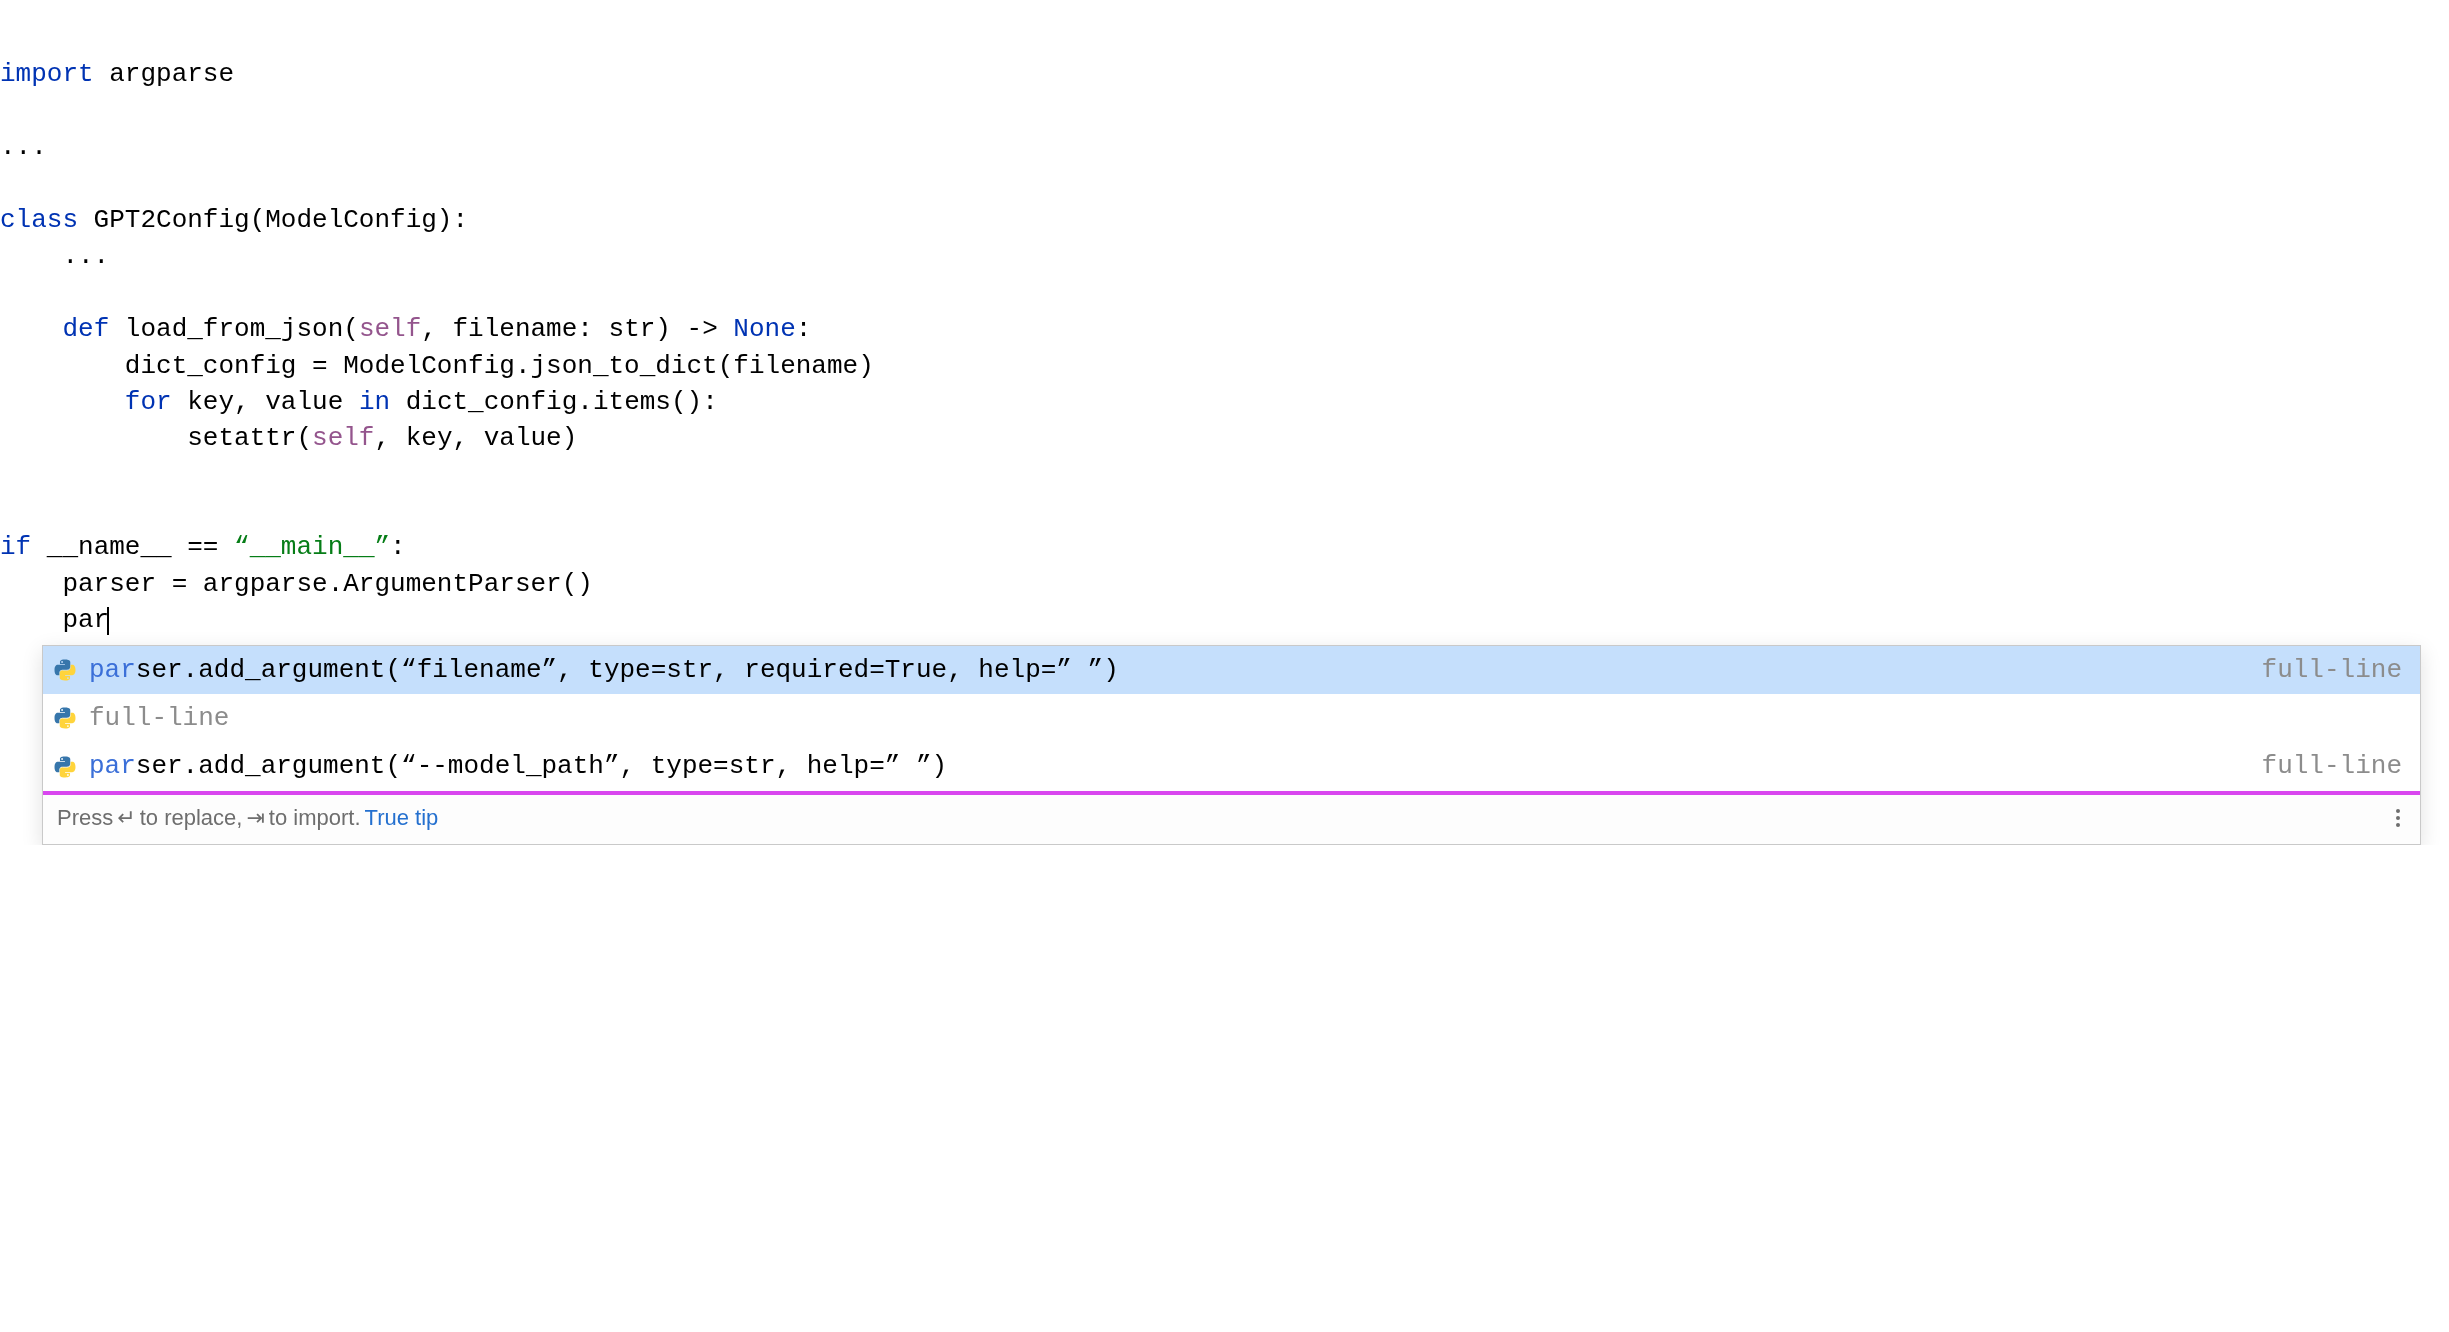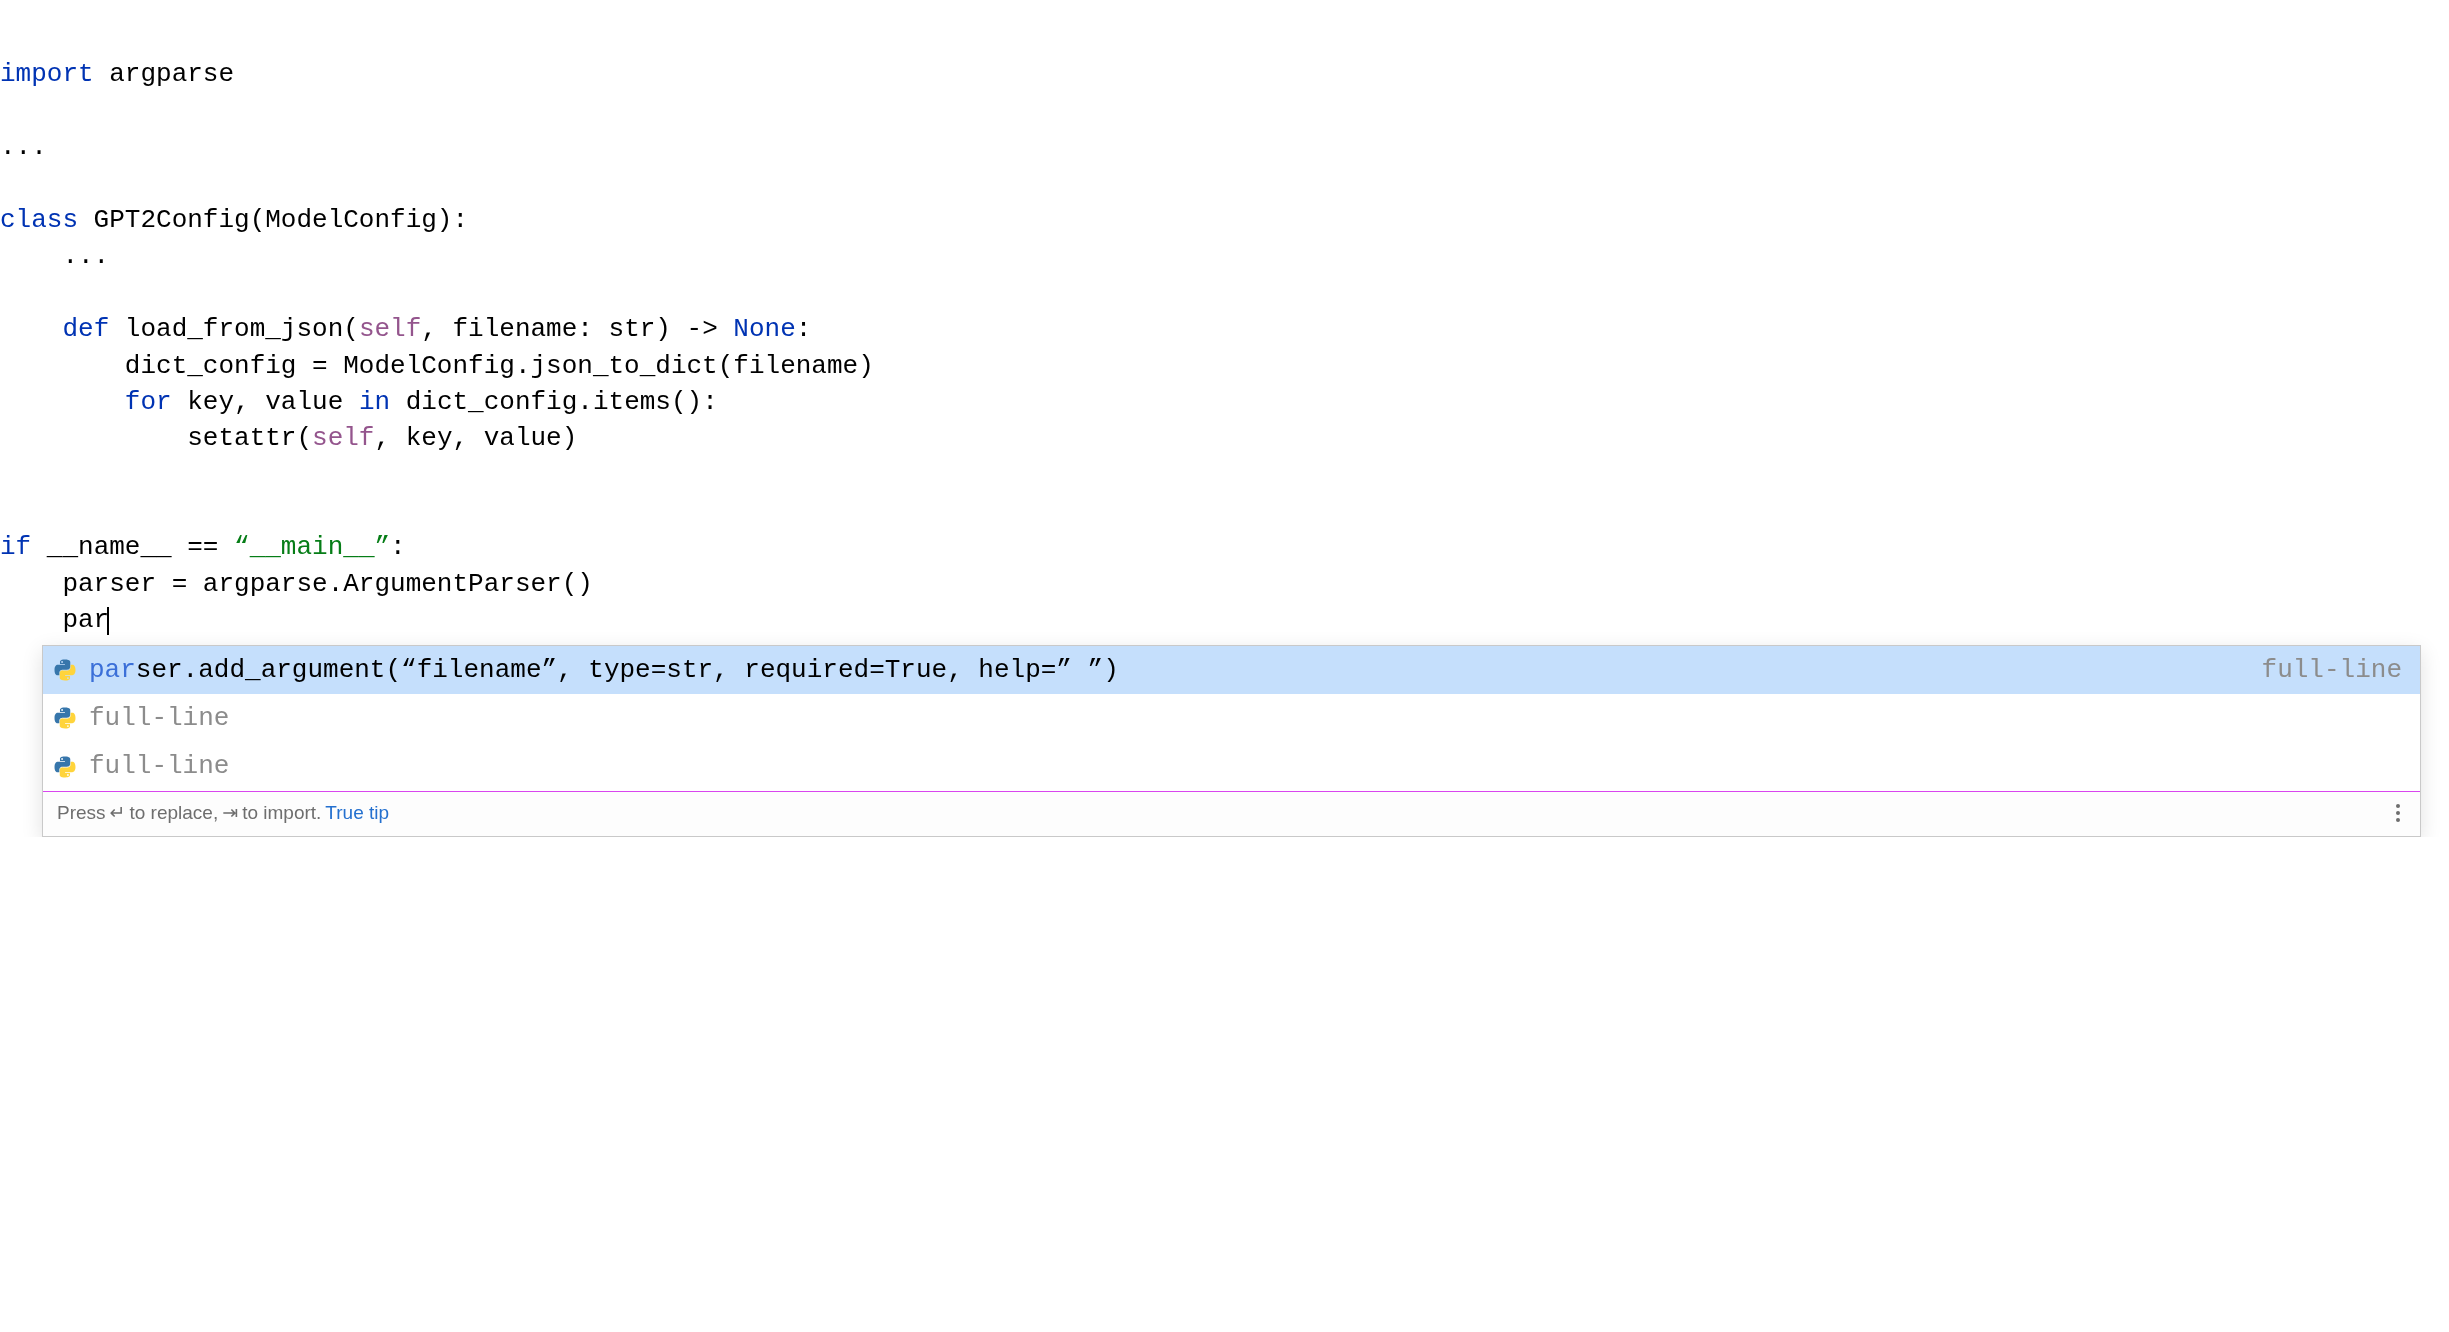--- a/index.html
+++ b/index.html
@@ -72,23 +72,23 @@
     .completion-tag {
       color: #8c8c8c;
       font-size: 26px;
     }
     .completion-footer {
       display: flex;
       align-items: center;
       justify-content: space-between;
       padding: 8px 16px 10px 14px;
       font-family: -apple-system, "Segoe UI", Arial, sans-serif;
-      font-size: 19px;
+      font-size: 22px;
       color: #6e6e6e;
-      border-top: 1px solid #d946ef;
+      border-top: 4px solid #d946ef;
       background: #fdfdfd;
     }
     .footer-left {
       display: flex;
       align-items: center;
       gap: 4px;
     }
     .key-glyph {
       font-family: inherit;
     }
@@ -146,20 +146,21 @@
   <path fill="#3776ab" d="M15.8 2c-6.9 0-6.5 3-6.5 3v3.1h6.6v.9H6.7S2 8.5 2 15.9c0 7.4 4.1 7.1 4.1 7.1h2.4v-3.4s-.1-4.1 4-4.1h6.6s3.9.1 3.9-3.8V5.6S23.6 2 15.8 2zM12.1 4.1c.7 0 1.2.5 1.2 1.2s-.5 1.2-1.2 1.2S10.9 6 10.9 5.3s.5-1.2 1.2-1.2z"></path>
   <path fill="#ffd43b" d="M16.2 30c6.9 0 6.5-3 6.5-3v-3.1h-6.6V23h9.2s4.7.5 4.7-6.9c0-7.4-4.1-7.1-4.1-7.1h-2.4v3.4s.1 4.1-4 4.1h-6.6s-3.9-.1-3.9 3.8v6.1S8.4 30 16.2 30zm3.7-2.1c-.7 0-1.2-.5-1.2-1.2s.5-1.2 1.2-1.2 1.2.5 1.2 1.2-.5 1.2-1.2 1.2z"></path>
 </svg>
         <span class="completion-tag">full-line</span>
       </div>
       <div class="completion-item">
         <svg class="python-icon" viewBox="0 0 32 32">
   <path fill="#3776ab" d="M15.8 2c-6.9 0-6.5 3-6.5 3v3.1h6.6v.9H6.7S2 8.5 2 15.9c0 7.4 4.1 7.1 4.1 7.1h2.4v-3.4s-.1-4.1 4-4.1h6.6s3.9.1 3.9-3.8V5.6S23.6 2 15.8 2zM12.1 4.1c.7 0 1.2.5 1.2 1.2s-.5 1.2-1.2 1.2S10.9 6 10.9 5.3s.5-1.2 1.2-1.2z"></path>
   <path fill="#ffd43b" d="M16.2 30c6.9 0 6.5-3 6.5-3v-3.1h-6.6V23h9.2s4.7.5 4.7-6.9c0-7.4-4.1-7.1-4.1-7.1h-2.4v3.4s.1 4.1-4 4.1h-6.6s-3.9-.1-3.9 3.8v6.1S8.4 30 16.2 30zm3.7-2.1c-.7 0-1.2-.5-1.2-1.2s.5-1.2 1.2-1.2 1.2.5 1.2 1.2-.5 1.2-1.2 1.2z"></path>
 </svg>
+        <span class="completion-text"><span class="match-prefix">par</span>ser.add_argument(“--model_path”, type=str, help=” ”)</span>
         <span class="completion-tag">full-line</span>
       </div>
     </div>
   <div class="completion-footer">
     <div class="footer-left">
       <span>Press </span>
       <span class="key-glyph">↵</span>
       <span> to replace, </span>
       <span class="key-glyph">⇥</span>
       <span> to import. </span>

